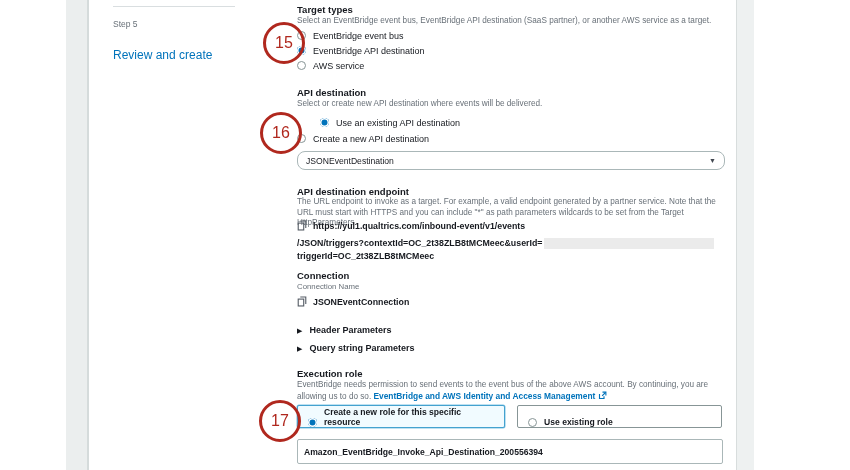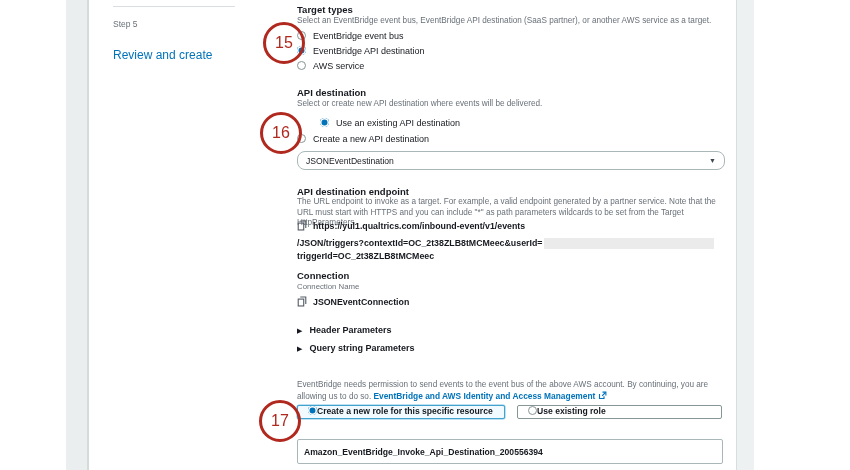--- a/index.html
+++ b/index.html
@@ -46,21 +46,21 @@
 
   .sub-label { font-size:7.8px; color:#687078; }
 
   .expander { display:flex; align-items:center; gap:7px; cursor:pointer; }
   .expand-icon { font-size:7px; color:#16191f; line-height:9px; }
   .expander-label { font-size:9px; font-weight:bold; color:#16191f; }
 
   .inline-link { font-size:8.4px; font-weight:bold; color:#0073bb; cursor:pointer; }
 
   .tiles { display:flex; gap:12px; }
-  .tile { height:14px; display:flex; align-items:flex-start; gap:0; padding:0 10px;
+  .tile { height:23px; display:flex; align-items:flex-end; gap:7px; padding:0 10px;
     border:1px solid #879596; border-radius:2px; background:#fff; cursor:pointer; }
   .tile.selected { border:1px solid #44a2cf; background:#f1fbff;
     box-shadow:0 0 0 0.5px #7fc3e3; }
   .tile-label { font-size:8.6px; font-weight:600; color:#16191f; }
   .tile1 { width:208px; }
   .tile2 { width:205px; }
 
   .text-input { position:absolute; height:25px; width:426px; border:1px solid #aab7b8;
     border-radius:2px; background:#fff; display:flex; align-items:center;
     padding:0 6px; font-size:8.6px; font-weight:600; color:#16191f; }
@@ -148,20 +148,21 @@
 
   <div class="abs expander" style="top:325px;">
     <span class="expand-icon">▶</span>
     <span class="expander-label">Header Parameters</span>
   </div>
   <div class="abs expander" style="top:343px;">
     <span class="expand-icon">▶</span>
     <span class="expander-label">Query string Parameters</span>
   </div>
 
+  <div class="abs sec-title" style="top:368px;">Execution role</div>
   <div class="abs desc" style="top:380px;">
     <span>EventBridge needs permission to send events to the event bus of the above AWS account. By continuing, you are allowing us to do so.</span>
     <span class="inline-link">EventBridge and AWS Identity and Access Management</span>
     <svg width="9" height="9" viewBox="0 0 12 12" style="display:inline-block;vertical-align:-1px;">
       <path d="M2 4 v6 h6 v-3" fill="none" stroke="#0073bb" stroke-width="1.5"></path>
       <path d="M6 1.5 h4.5 v4.5" fill="none" stroke="#0073bb" stroke-width="1.5"></path>
       <path d="M5.5 6.5 L10 2" fill="none" stroke="#0073bb" stroke-width="1.5"></path>
     </svg>
   </div>
 

